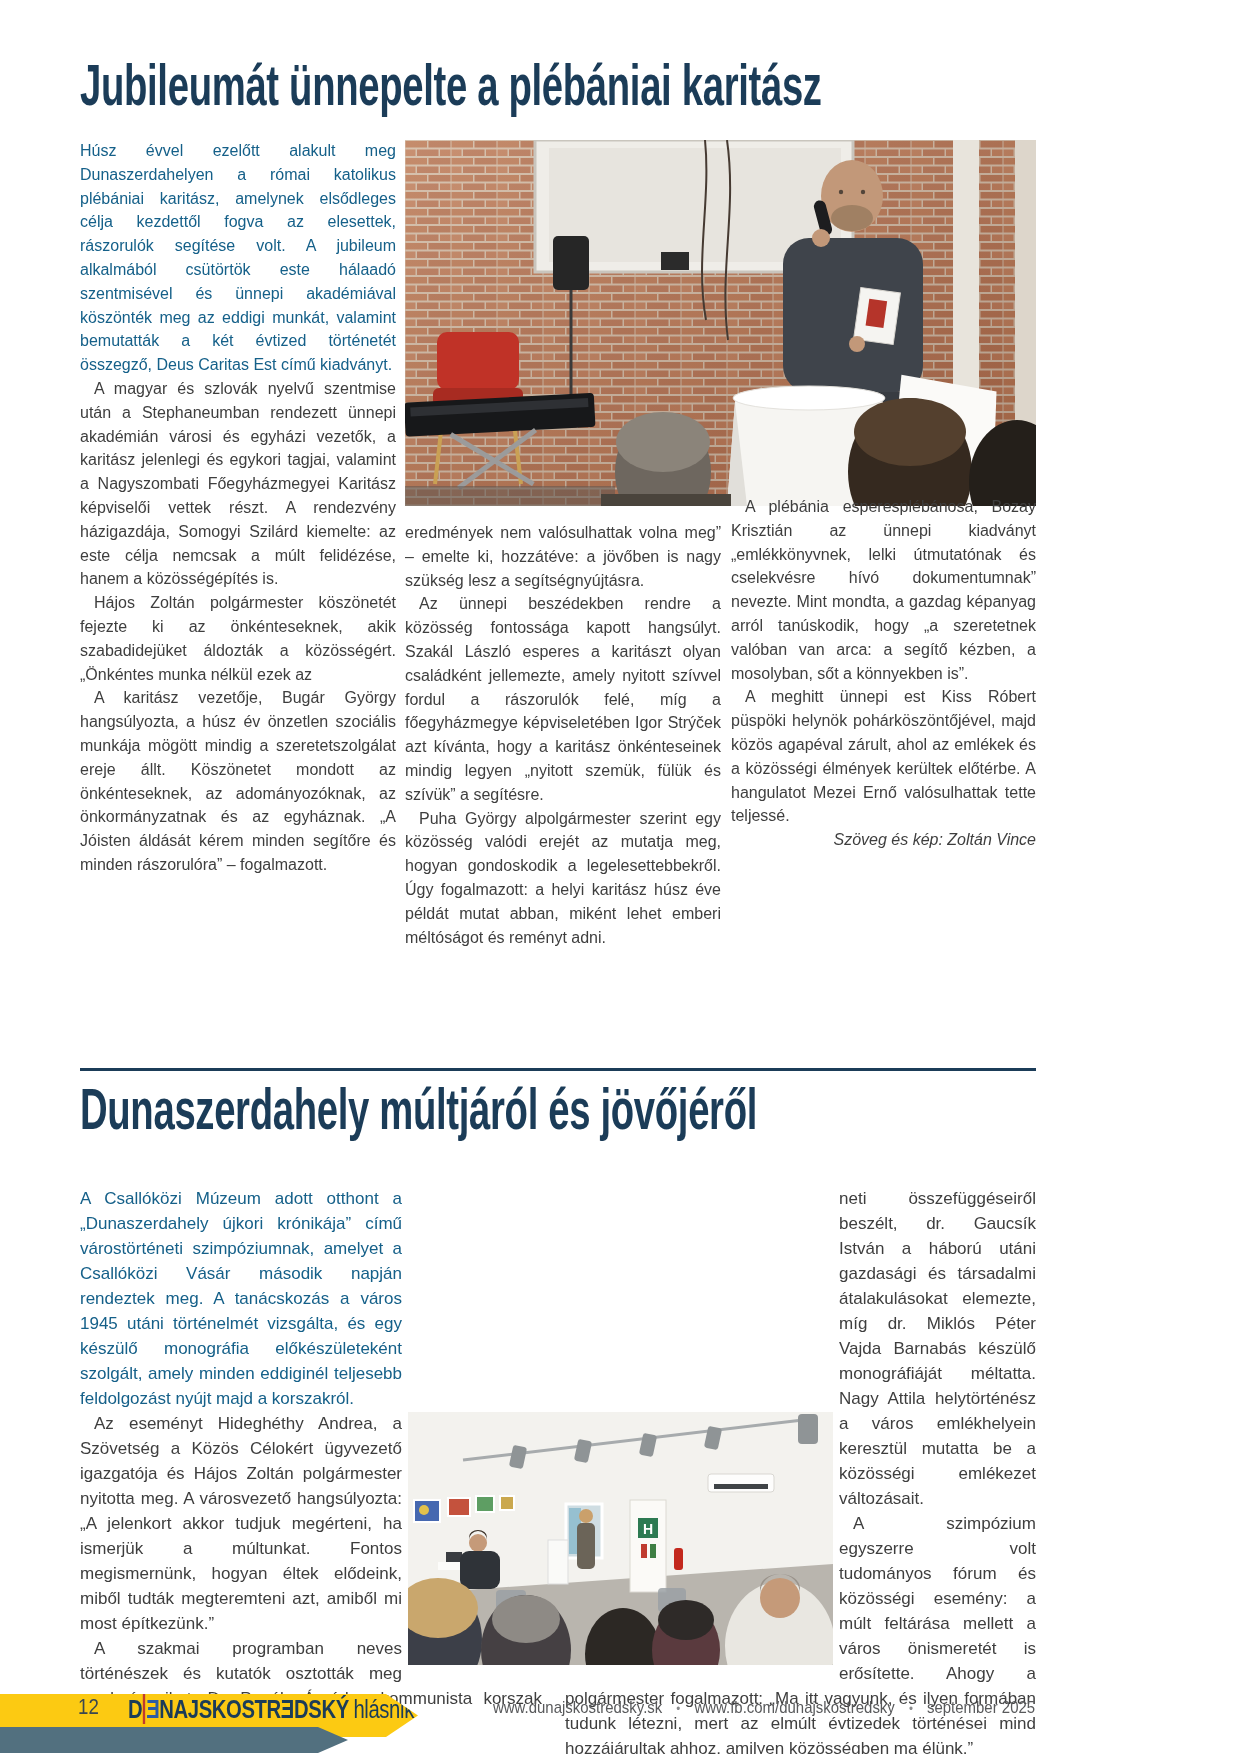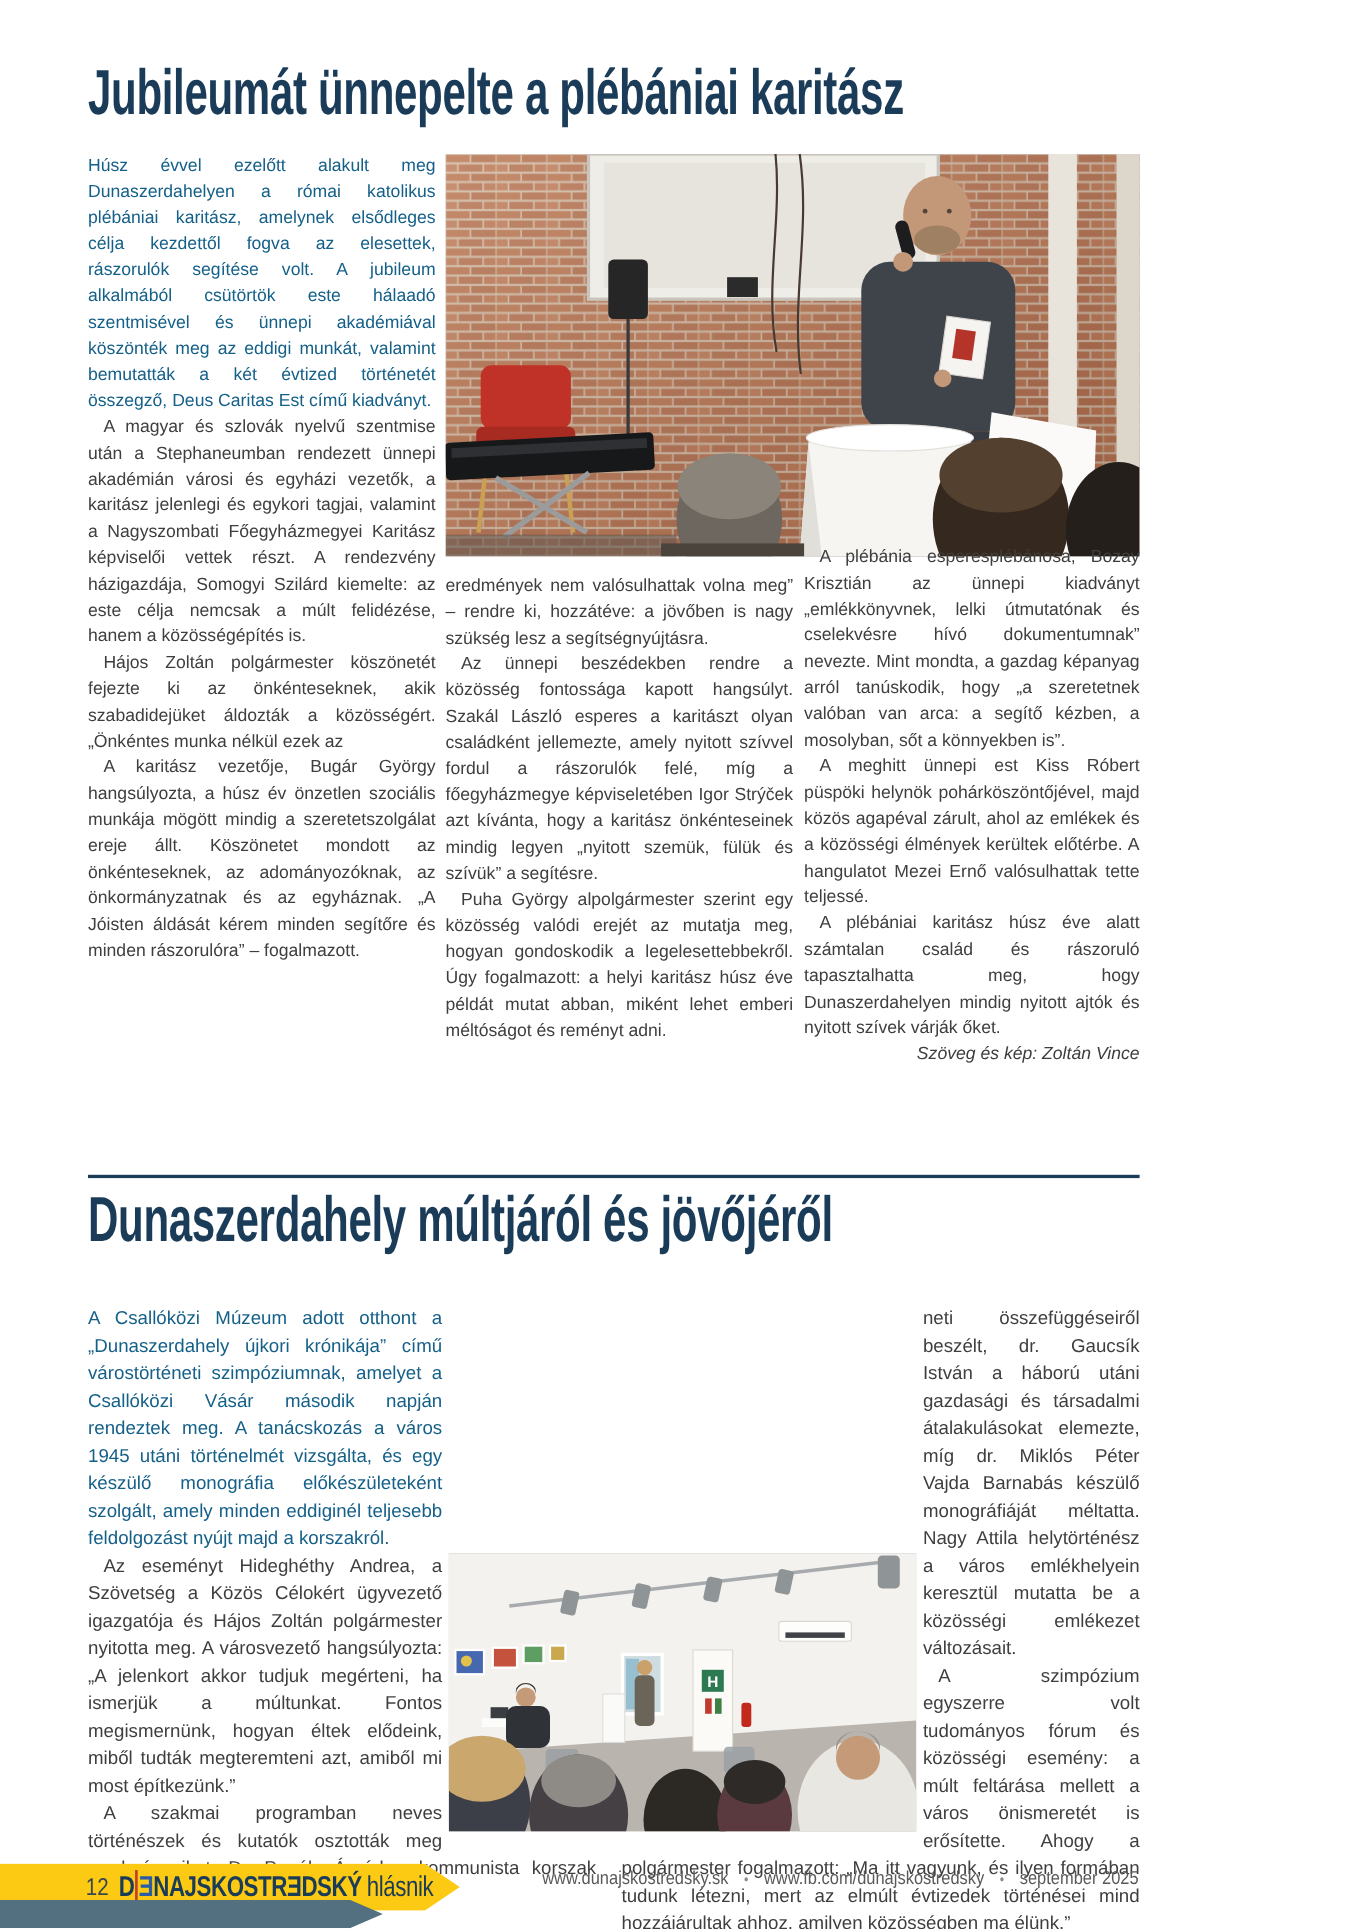--- a/index.html
+++ b/index.html
@@ -25,21 +25,21 @@
   #photo1{left:405px;top:140px;width:631px;height:366px;}
   #photo2{left:408px;top:1412px;width:425px;height:253px;}
   .photo svg{display:block;width:100%;height:100%;}
   #divider{position:absolute;left:80px;top:1068px;width:956px;height:3px;background:#1b3c58;}
   
   .spacer-r{float:right;width:140px;height:258px;margin-top:226px;}
   .spacer-l{float:left;width:274px;height:258px;margin-top:226px;}
   
   #fy{position:absolute;left:0;top:1694px;width:418px;height:43px;background:#fcca12;
       clip-path:polygon(0 0, calc(100% - 32px) 0, 100% 50%, calc(100% - 32px) 100%, 0 100%);
-      display:flex;align-items:center;padding-left:78px;box-sizing:border-box;gap:6px;}
+      display:flex;padding-left:78px;box-sizing:border-box;gap:26px;}
   #fs{position:absolute;left:0;top:1727px;width:348px;height:26px;background:#52707f;
       clip-path:polygon(0 0, calc(100% - 30px) 0, 100% 50%, calc(100% - 30px) 100%, 0 100%);}
   .pageno{font-size:22px;color:#3a4750;transform:scaleX(.85);transform-origin:0 50%;}
   .logo-wrap{white-space:nowrap;transform:scaleX(.78);transform-origin:0 50%;
       font-size:26px;font-weight:bold;color:#1b3c58;letter-spacing:-.5px;}
   .logo-u{color:#2b5ca6;border-left:3px solid #c23b2e;padding-left:1px;margin-left:1px;}
   .logo-tag{font-weight:normal;margin-left:6px;}
   #furl{position:absolute;top:1694px;right:205px;height:28px;display:flex;align-items:center;gap:16px;
       font-size:17px;color:#58595b;transform:scaleX(.88);transform-origin:100% 50%;white-space:nowrap;}
   #furl .dot{color:#8a8b8d;font-size:13px;}
@@ -130,29 +130,28 @@
         <ellipse cx="258" cy="302" rx="47" ry="30" fill="#8b847a"></ellipse>
         <rect x="196" y="354" width="130" height="14" fill="#4a443c"></rect>
         <ellipse cx="505" cy="332" rx="62" ry="74" fill="#35291f"></ellipse>
         <ellipse cx="505" cy="292" rx="56" ry="34" fill="#54402e"></ellipse>
         <ellipse cx="612" cy="342" rx="48" ry="62" fill="#241f1a"></ellipse>
       </g>
     </svg>
   </div>
 
   <div id="a1c2" class="col a1">
-    <p>eredmények nem valósulhattak volna meg” – rendre ki, hozzátéve: a jövőben is nagy szükség lesz a segítségnyújtásra.</p>
+    <p>eredmények nem valósulhattak volna meg” – emelte ki, hozzátéve: a jövőben is nagy szükség lesz a segítségnyújtásra.</p>
     <p>Az ünnepi beszédekben rendre a közösség fontossága kapott hangsúlyt. Szakál László esperes a karitászt olyan családként jellemezte, amely nyitott szívvel fordul a rászorulók felé, míg a főegyházmegye képviseletében Igor Strýček azt kívánta, hogy a karitász önkénteseinek mindig legyen „nyitott szemük, fülük és szívük” a segítésre.</p>
     <p>Puha György alpolgármester szerint egy közösség valódi erejét az mutatja meg, hogyan gondoskodik a legelesettebbekről. Úgy fogalmazott: a helyi karitász húsz éve példát mutat abban, miként lehet emberi méltóságot és reményt adni.</p>
   </div>
 
   <div id="a1c3" class="col a1">
     <p class="ind" style="text-indent:14px;">A plébánia esperesplébánosa, Bozay Krisztián az ünnepi kiadványt „emlékkönyvnek, lelki útmutatónak és cselekvésre hívó dokumentumnak” nevezte. Mint mondta, a gazdag képanyag arról tanúskodik, hogy „a szeretetnek valóban van arca: a segítő kézben, a mosolyban, sőt a könnyekben is”.</p>
     <p>A meghitt ünnepi est Kiss Róbert püspöki helynök pohárköszöntőjével, majd közös agapéval zárult, ahol az emlékek és a közösségi élmények kerültek előtérbe. A hangulatot Mezei Ernő valósulhattak tette teljessé.</p>
-    <p>A plébániai karitász húsz éve alatt számtalan család és rászoruló tapasztalhatta meg, hogy Dunaszerdahelyen mindig nyitott ajtók és nyitott szívek várják őket.</p>
     <p class="credit">Szöveg és kép: Zoltán Vince</p>
   </div>
 
   <div id="divider"></div>
 
   <h1 id="t2" class="art-title">Dunaszerdahely múltjáról és jövőjéről</h1>
 
   <div id="a2left" class="col a2">
     <div class="spacer-r"></div>
     <p class="lead">A Csallóközi Múzeum adott otthont a „Dunaszerdahely újkori krónikája” című várostörténeti szimpóziumnak, amelyet a Csallóközi Vásár második napján rendeztek meg. A tanácskozás a város 1945 utáni történelmét vizsgálta, és egy készülő monográfia előkészületeként szolgált, amely minden eddiginél teljesebb feldolgozást nyújt majd a korszakról.</p>

